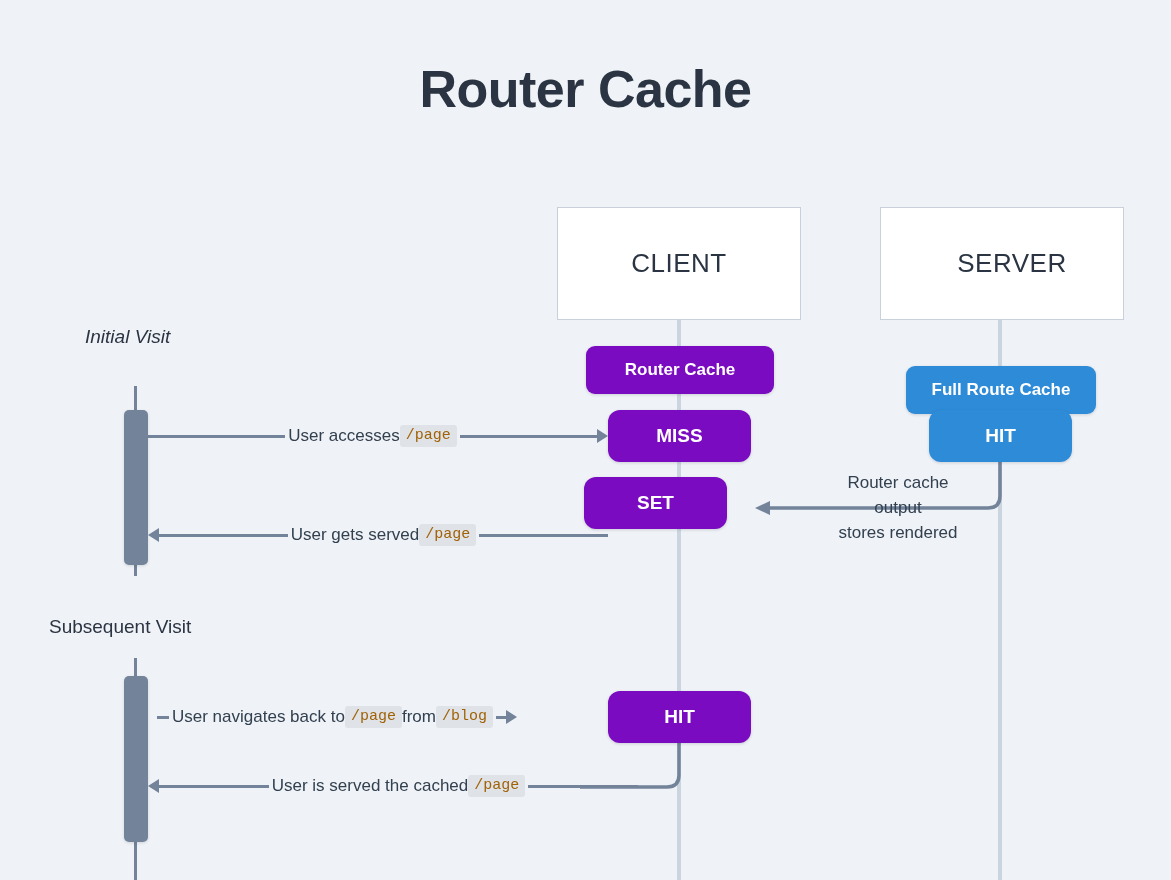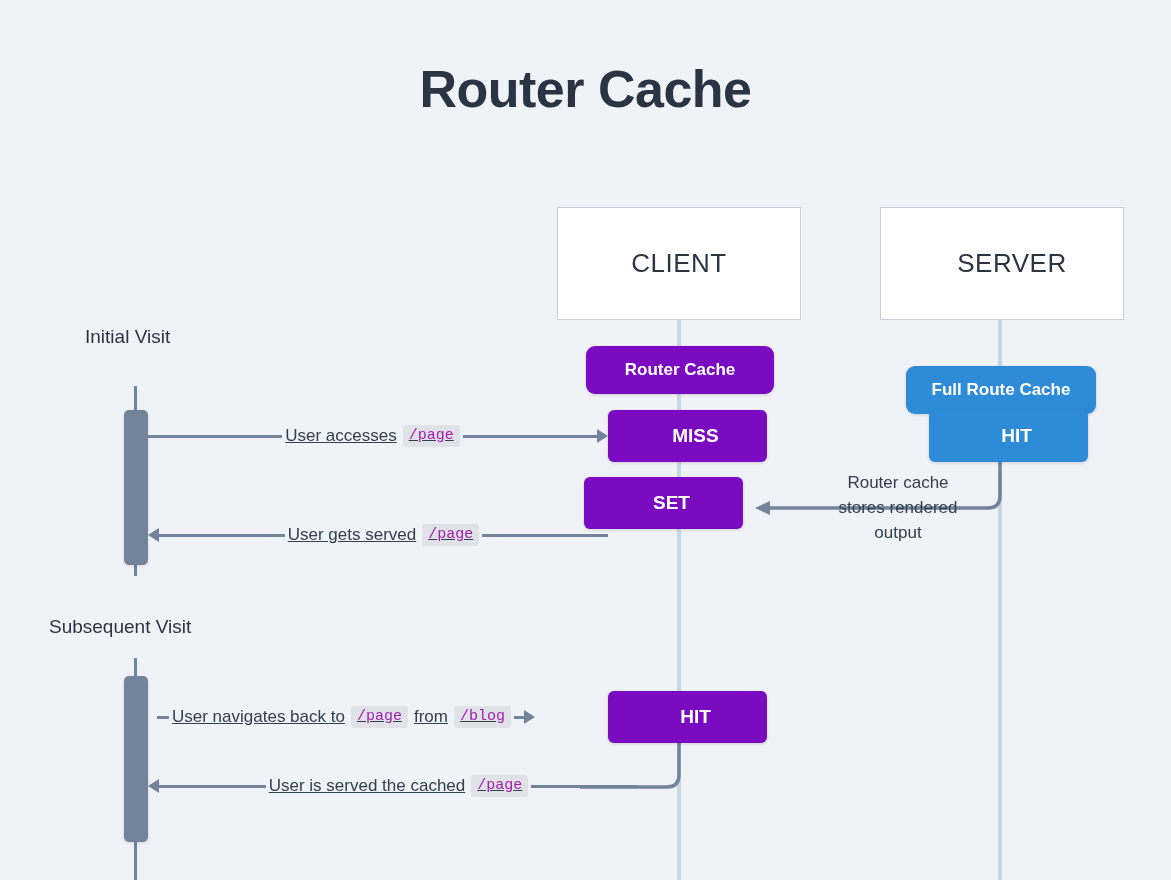--- a/index.html
+++ b/index.html
@@ -71,29 +71,28 @@
     font-size: 17px;
     font-weight: bold;
     box-shadow: 0 1px 3px rgba(40,50,70,0.18);
   }
   #badge-router-cache { left: 586px; top: 346px; width: 188px; height: 48px; background: #7a0bc0; }
   #badge-full-route-cache { left: 906px; top: 346px; width: 190px; height: 48px; background: #2e8bd8; margin-top: 20px; }
 
   
   .state-box {
     position: absolute;
-    border-radius: 6px;
+    border-radius: 12px;
     display: flex;
     align-items: center;
     justify-content: center;
     color: #ffffff;
     font-size: 19px;
     font-weight: bold;
     box-shadow: 0 1px 3px rgba(40,50,70,0.18);
-    padding-left: 16px;
   }
   #state-miss { left: 608px; top: 410px; width: 143px; height: 52px; background: #7a0bc0; }
   #state-set  { left: 584px; top: 477px; width: 143px; height: 52px; background: #7a0bc0; }
   #state-hit-server { left: 929px; top: 410px; width: 143px; height: 52px; background: #2e8bd8; }
   #state-hit-client { left: 608px; top: 691px; width: 143px; height: 52px; background: #7a0bc0; }
 
   
   .actor-line {
     position: absolute;
     width: 3px;
@@ -113,21 +112,21 @@
   #actor-line-2 { top: 658px; height: 222px; }
   #actor-bar-2  { top: 676px; height: 166px; }
 
   
   .section-label {
     position: absolute;
     font-size: 19px;
     color: #2b3442;
     font-weight: normal;
   }
-  #section-initial { left: 85px; top: 326px; }
+  #section-initial { left: 85px; top: 326px; font-style: italic; }
   #section-subsequent { left: 49px; top: 616px; }
 
   
   .msg-row {
     position: absolute;
     display: flex;
     align-items: center;
     height: 26px;
     white-space: nowrap;
   }
@@ -137,27 +136,25 @@
     flex: 1 1 auto;
     min-width: 6px;
   }
   .seg-fixed { flex: 0 0 auto; }
   .msg-text {
     font-size: 17px;
     color: #32404f;
     padding: 0 3px;
     display: flex;
     align-items: center;
-    gap: 6px;
-    text-decoration: underline;
   }
   .code {
     font-family: "Liberation Mono", "DejaVu Sans Mono", monospace;
     background: #dfe3e8;
-    color: #a21caf;
+    color: #a16207;
     font-size: 15px;
     padding: 2px 6px;
     border-radius: 3px;
     line-height: 18px;
   }
   
   .arrow-right, .arrow-left {
     width: 0; height: 0;
     flex: 0 0 auto;
   }
@@ -274,17 +271,17 @@
     <div class="seg"></div>
     <div class="msg-text">
       <span>User is served the cached</span>
       <span class="code">/page</span>
     </div>
     <div class="seg"></div>
   </div>
 
   <div id="note-router-stores">
     <span class="note-line">Router cache</span>
+    <span class="note-line">output</span>
     <span class="note-line">stores rendered</span>
-    <span class="note-line">output</span>
   </div>
 
 </div>
 
 </body></html>

